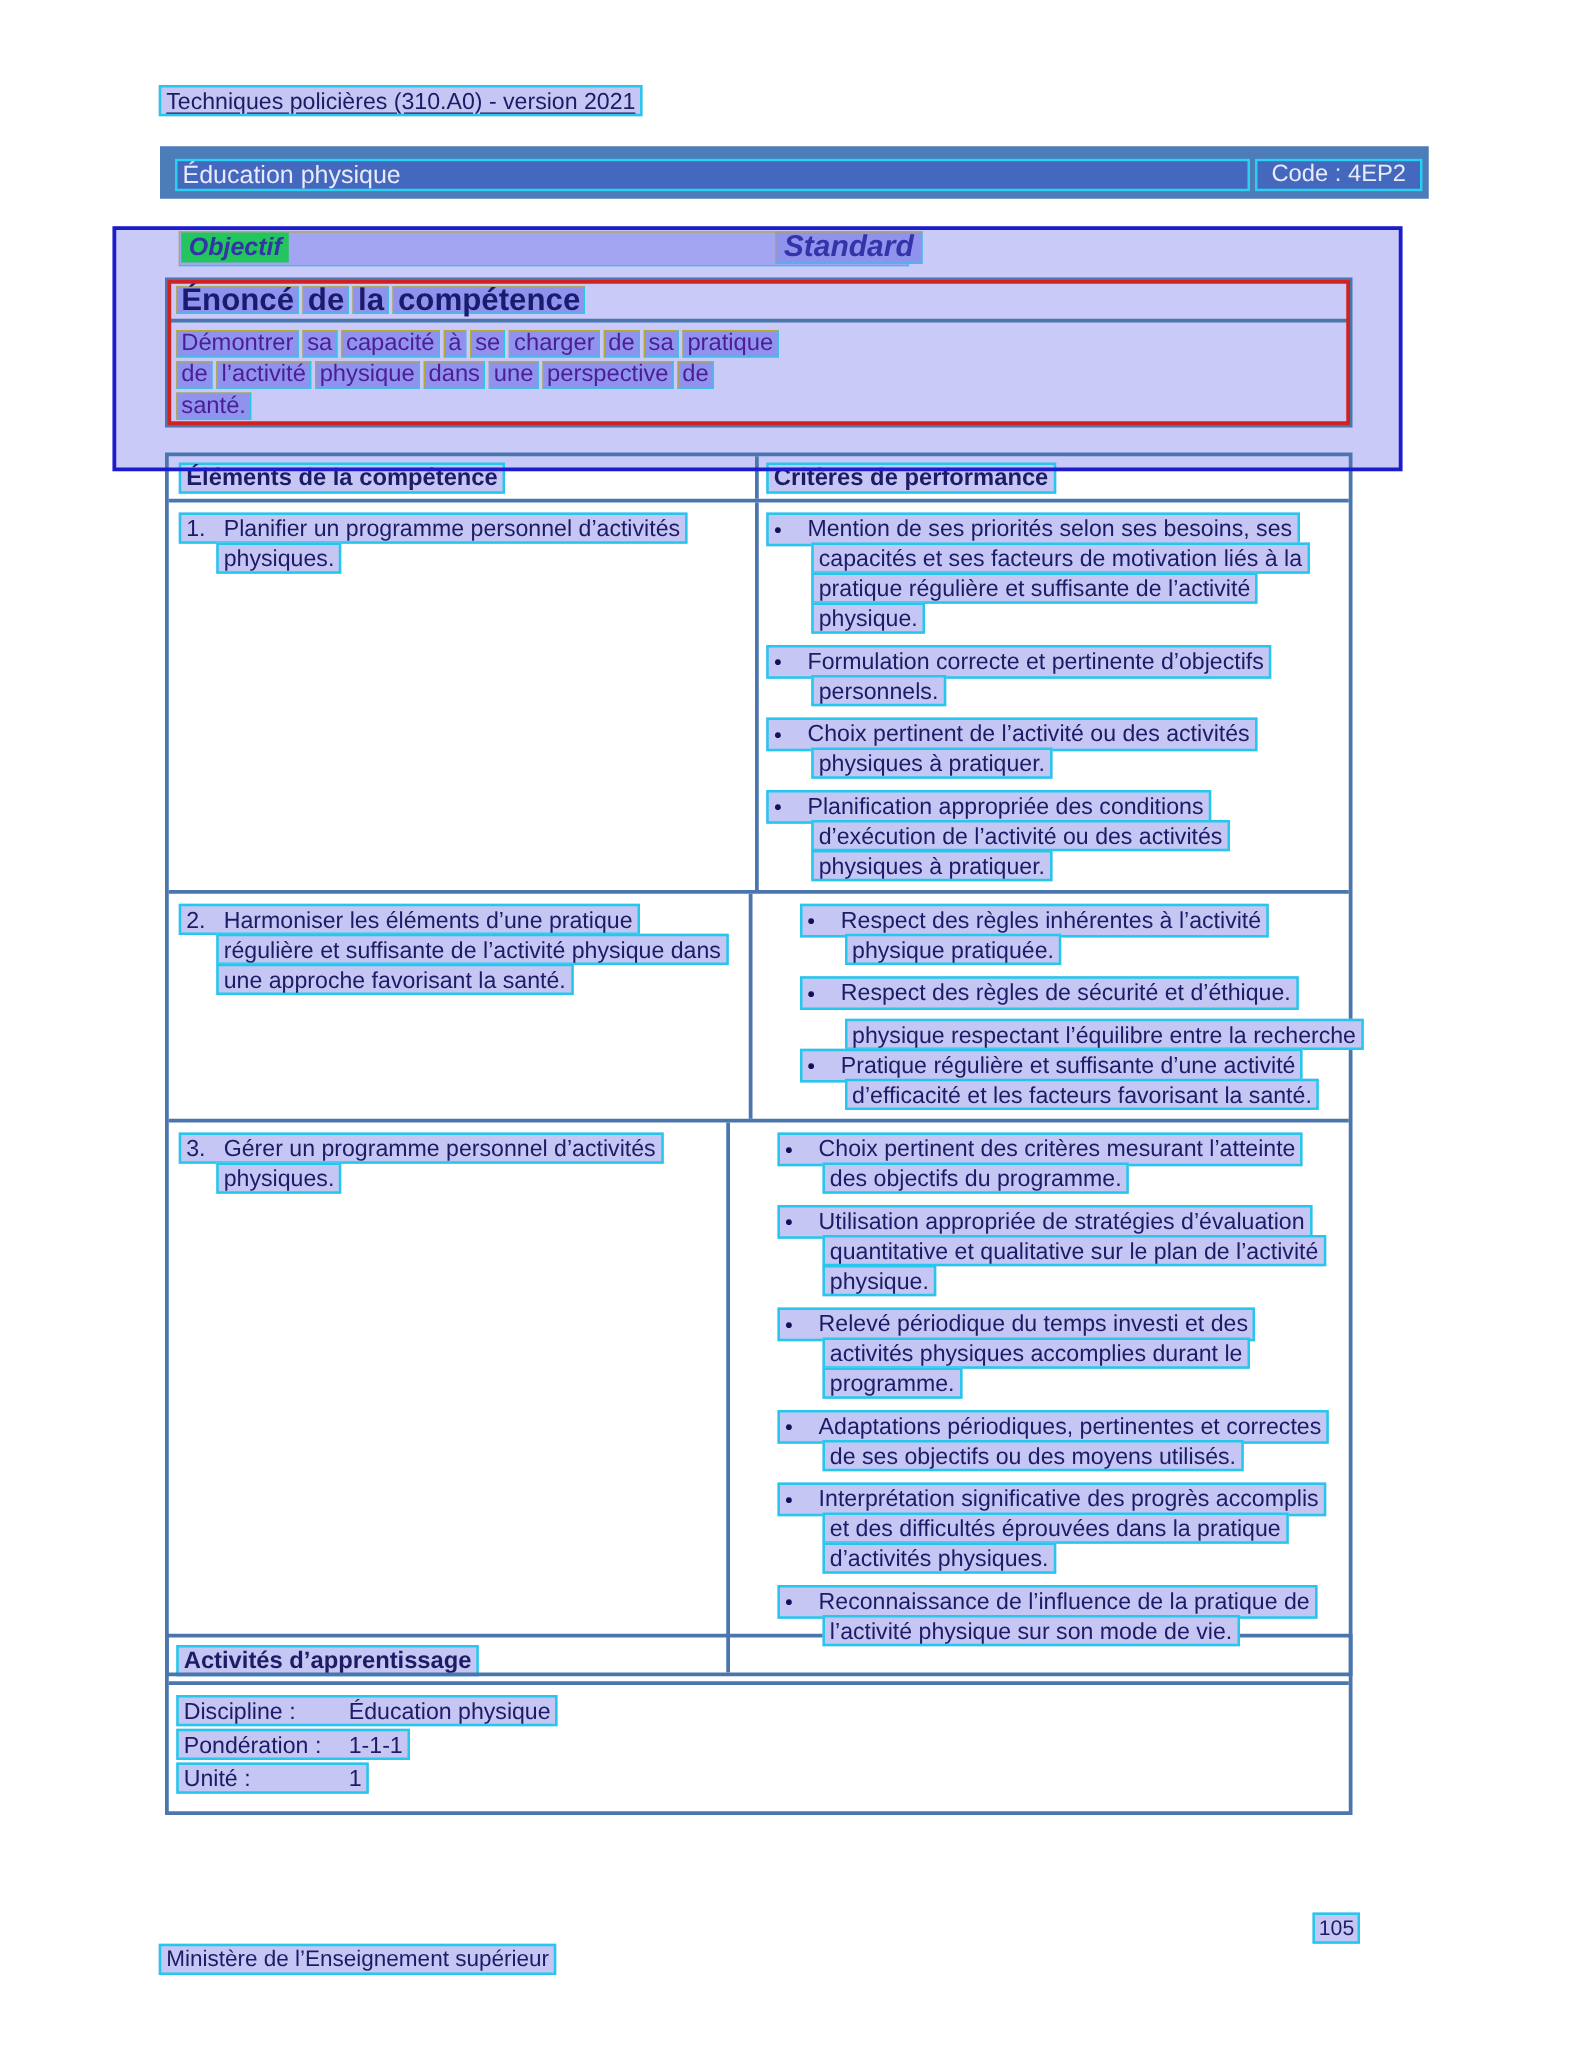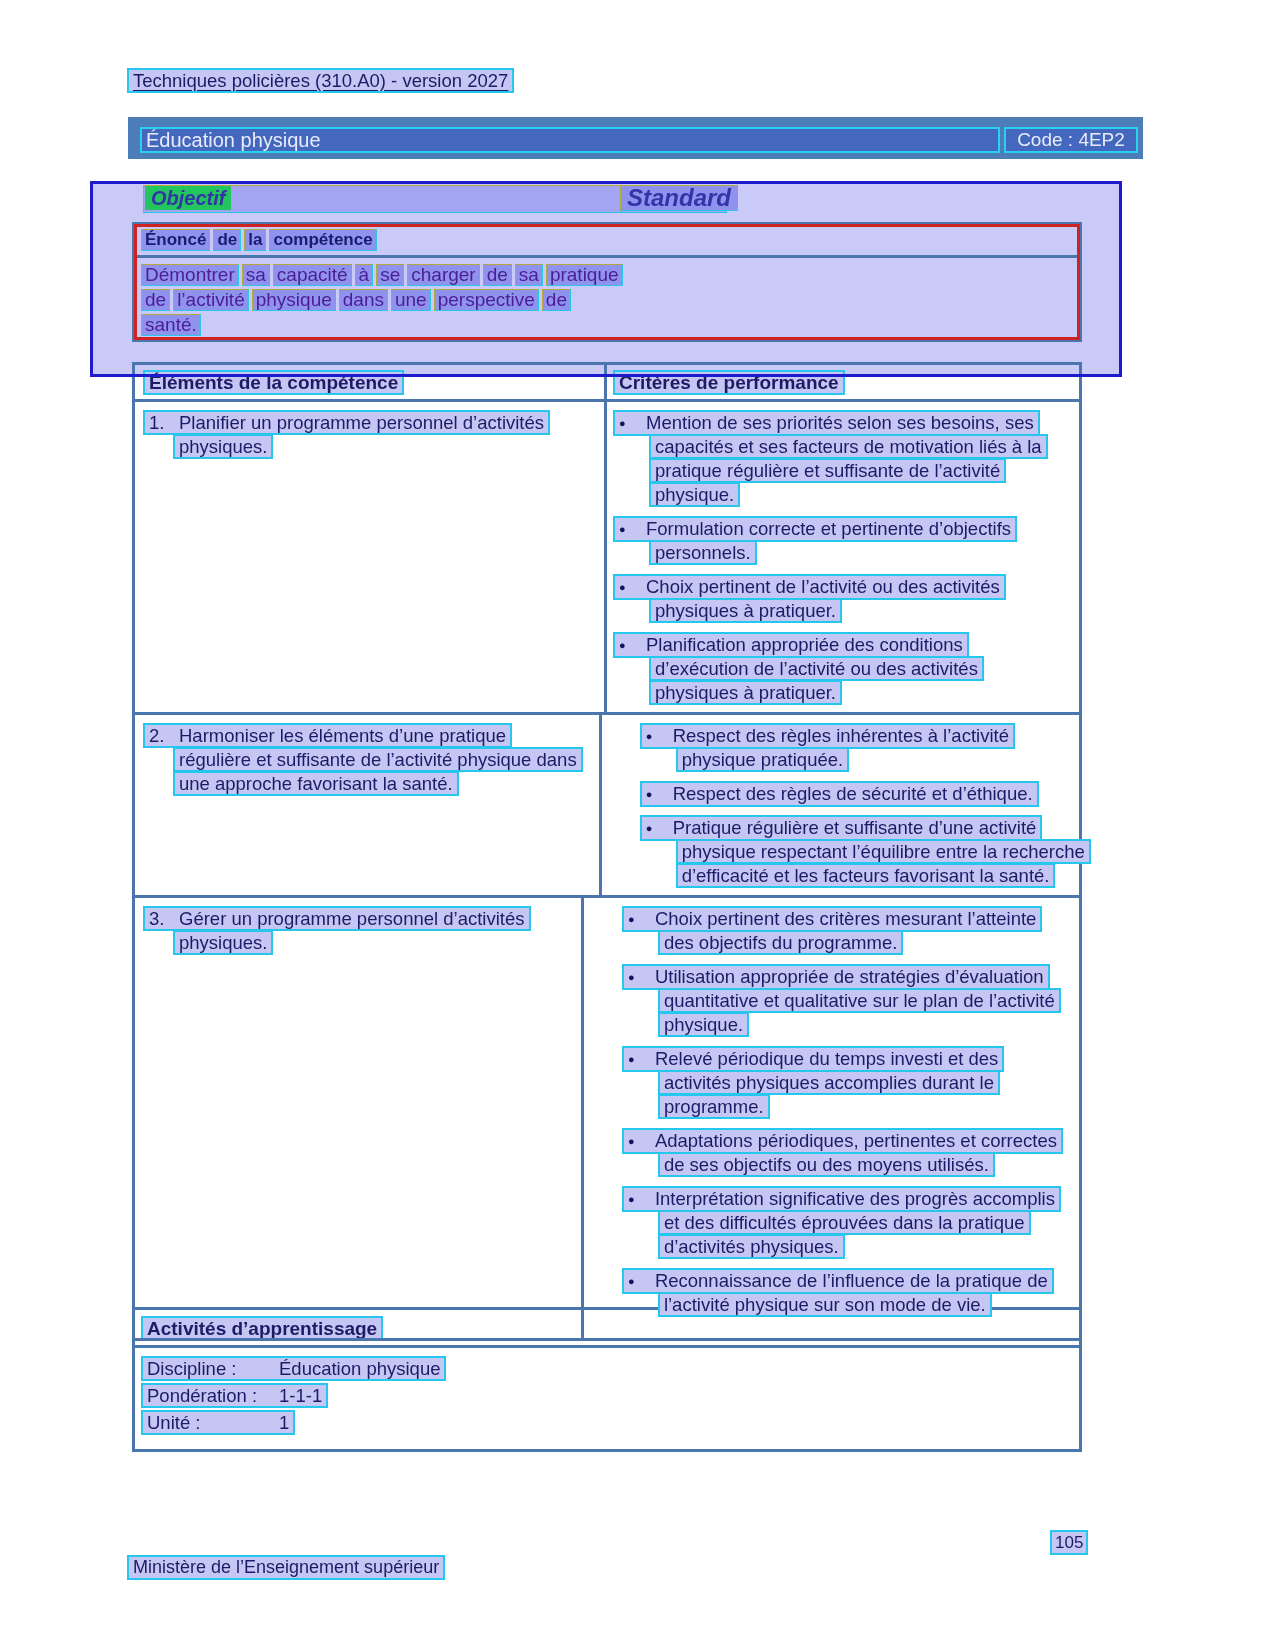--- a/index.html
+++ b/index.html
@@ -39,21 +39,21 @@
   #objectif-box{position:absolute;left:1px;top:0;padding:0 6px;background:#22c55e;
                 font-size:20px;font-weight:bold;font-style:italic;color:#3434a8;line-height:24px;}
   #standard-box{position:absolute;left:477px;top:0;padding:0 6px;background:#9093ee;
                 border:1px solid;border-color:#b3aa39 #29c8e9 #29c8e9 #b3aa39;margin:-1px;
                 font-size:24px;font-weight:bold;font-style:italic;color:#3434a8;line-height:24px;}
 
   #enonce-cell{position:absolute;left:132px;top:222px;width:950px;height:120px;
                border:3px solid #4a76ad;box-sizing:border-box;z-index:10;}
   #enonce-title-row{height:33px;border-bottom:3px solid #4a76ad;box-sizing:border-box;
                     padding:4px 0 0 6px;}
-  #enonce-title-row .whl{font-weight:bold;font-size:17px;color:#1b1b6e;}
+  #enonce-title-row .whl{font-weight:bold;font-size:25px;color:#1b1b6e;}
   #enonce-body{padding:5px 0 0 6px;}
   #red-box{position:absolute;left:134px;top:224px;width:946px;height:116px;
            border:3px solid #d12222;box-sizing:border-box;z-index:30;pointer-events:none;}
 
   #main-table{position:absolute;left:132px;top:362px;width:950px;
               border:3px solid #4a76ad;box-sizing:border-box;z-index:10;}
   #thead{display:flex;border-bottom:3px solid #4a76ad;height:37px;box-sizing:border-box;}
   .th{box-sizing:border-box;padding:5px 0 0 8px;}
   .th .hl{font-weight:bold;font-size:19px;text-align:center;}
   .th-l{width:472px;border-right:3px solid #4a76ad;}
@@ -85,21 +85,21 @@
   #page-num .hl{font-size:17px;padding:0 3px;}
   #ministry{position:absolute;left:127px;top:1555px;}
   #ministry .hl{font-size:18px;}
 </style>
 </head>
 <body>
 
 <div class="sheet">
 
   <div id="doc-header" class="line">
-    <span class="hl">Techniques policières (310.A0) - version 2027</span>
+    <span class="hl">Techniques policières (310.A0) - version 2021</span>
   </div>
 
   <div id="band">
     <div id="band-title-box" class="band-box">
       <span>Éducation physique</span>
     </div>
     <div id="band-code-box" class="band-box">
       <span>Code : 4EP2</span>
     </div>
   </div>
@@ -166,22 +166,22 @@
           </div>
           <div class="cell cell-r">
             <div class="crit">
               <div class="line"><span class="hl"><span class="dot">●</span>Respect des règles inhérentes à l’activité</span></div>
               <div class="line bcont"><span class="hl">physique pratiquée.</span></div>
             </div>
             <div class="crit gap">
               <div class="line"><span class="hl"><span class="dot">●</span>Respect des règles de sécurité et d’éthique.</span></div>
             </div>
             <div class="crit gap">
+              <div class="line bcont"><span class="hl">physique respectant l’équilibre entre la recherche</span></div>
               <div class="line"><span class="hl"><span class="dot">●</span>Pratique régulière et suffisante d’une activité</span></div>
-              <div class="line bcont"><span class="hl">physique respectant l’équilibre entre la recherche</span></div>
               <div class="line bcont"><span class="hl">d’efficacité et les facteurs favorisant la santé.</span></div>
             </div>
           </div>
         </div>
         <div class="trow">
           <div class="cell cell-l">
             <div class="line"><span class="hl"><span class="num">3.</span>Gérer un programme personnel d’activités</span></div>
             <div class="line cont"><span class="hl">physiques.</span></div>
           </div>
           <div class="cell cell-r">

